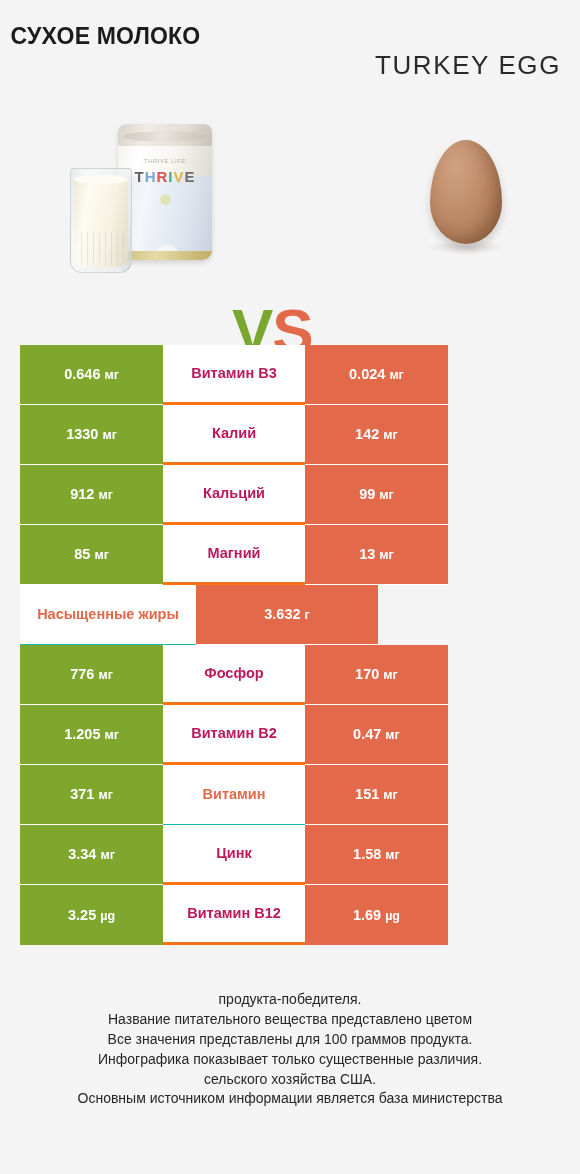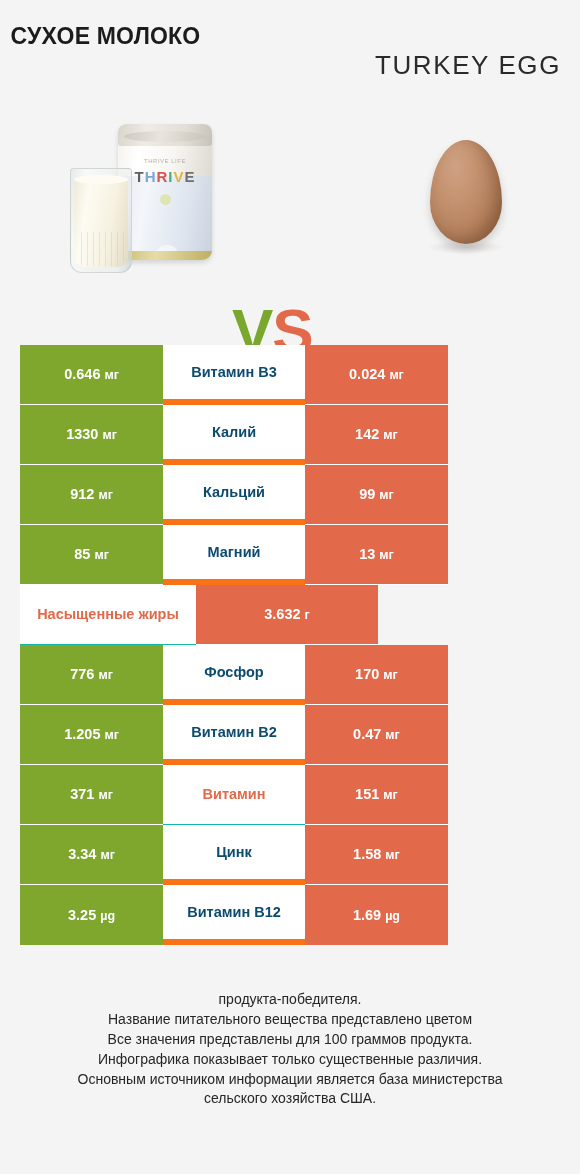--- a/index.html
+++ b/index.html
@@ -224,21 +224,21 @@
     width: 182px;
     background: #e2694a;
     color: #ffffff;
     border-bottom: 1px solid #ffffff;
   }
   .cell.mid {
     width: 176px;
     background: #ffffff;
     padding: 6px 8px;
   }
-  .cell.mid.green  { color:#0c4a6e; border-bottom: 6px solid #f97316; }
+  .cell.mid.green  { color:#be185d; border-bottom: 3px solid #f97316; }
   .cell.mid.orange { color:#e2694a; border-bottom: 1px solid #14b8a6; }
   .row:last-child .cell.left,
   .row:last-child .cell.right { border-bottom: none; }
 
   .unit { font-size: 12.5px; font-weight: bold; }
 
   
   .footer {
     position:absolute;
     left: 28px;
@@ -385,17 +385,17 @@
           <span>1.69 <span class="unit">µg</span></span>
         </div>
       </div>
     </div>
 
   <div class="footer">
     <p>продукта-победителя.</p>
     <p>Название питательного вещества представлено цветом</p>
     <p>Все значения представлены для 100 граммов продукта.</p>
     <p>Инфографика показывает только существенные различия.</p>
+    <p>сельского хозяйства США.</p>
     <p>Основным источником информации является база министерства</p>
-    <p>сельского хозяйства США.</p>
   </div>
 
 </div>
 
 </body></html>

